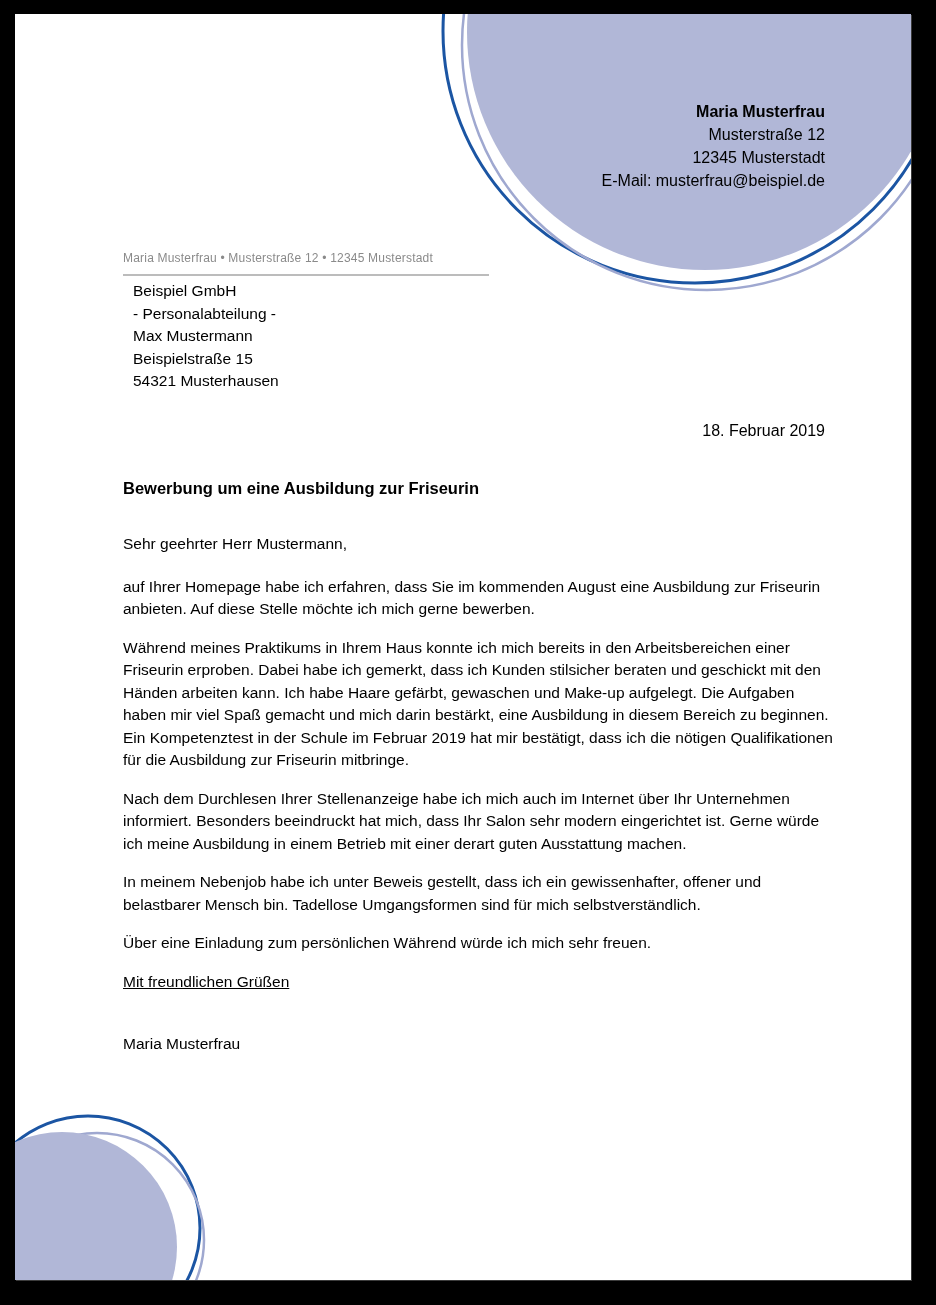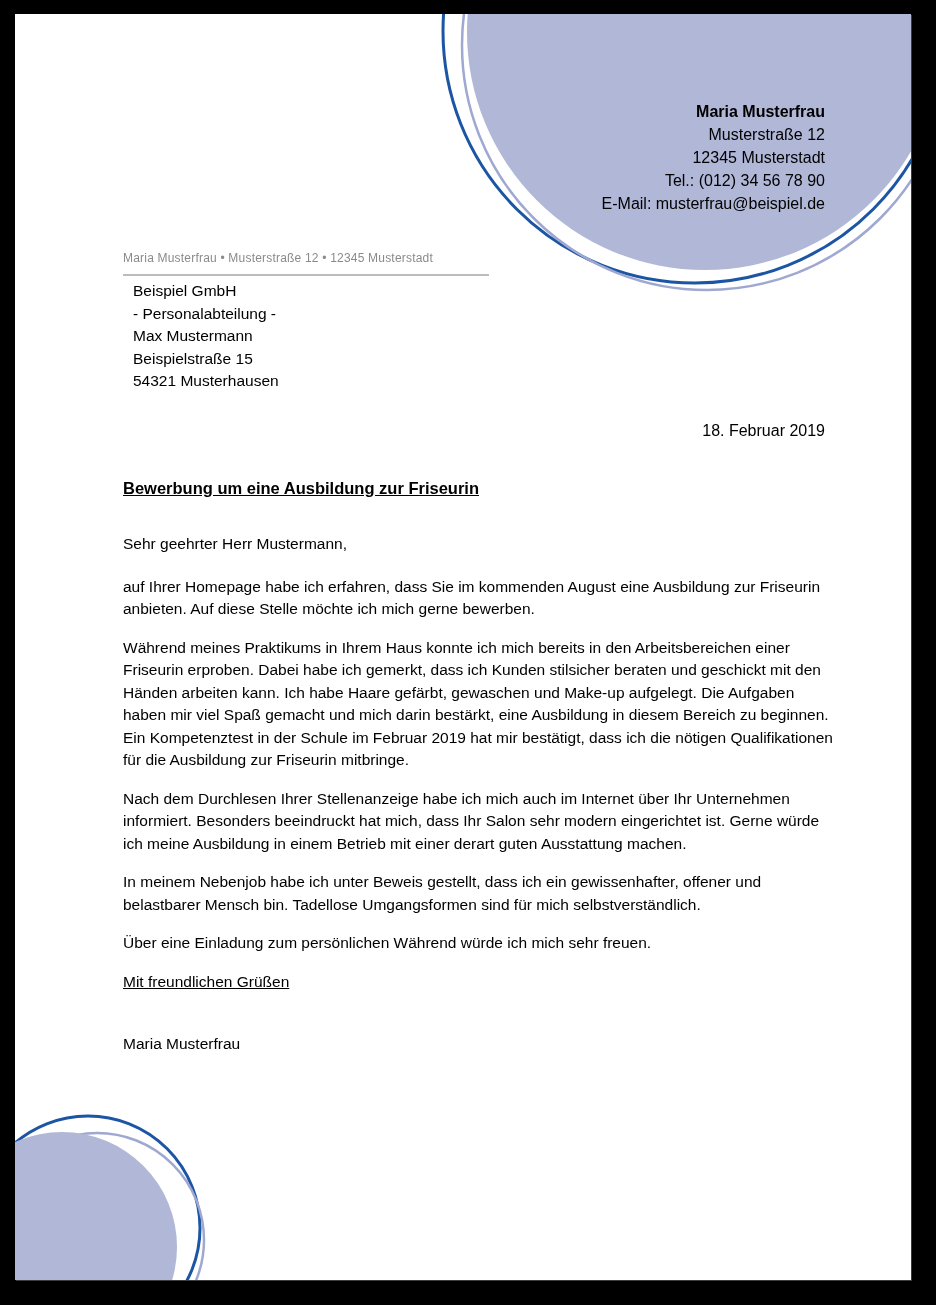--- a/index.html
+++ b/index.html
@@ -35,21 +35,21 @@
   .recipient {
     position: absolute; left: 118px; top: 266px;
     font-size: 15.5px; line-height: 22.5px;
   }
   .date {
     position: absolute; top: 408px; right: 86px;
     font-size: 16px;
   }
   .subject {
     position: absolute; left: 108px; top: 465px;
-    font-size: 16.5px; font-weight: bold; text-decoration: underline;
+    font-size: 16.5px; font-weight: bold;
   }
   .body-text {
     position: absolute; left: 108px; top: 519px;
     width: 712px; font-size: 15.5px; line-height: 22.5px;
   }
   .body-text p { margin: 0 0 16px 0; }
   .body-text p.salutation { margin-bottom: 20px; }
   .body-text p.closing { margin-bottom: 0; text-decoration: underline; }
   .body-text p.signature { margin: 40px 0 0 0; }
 </style>
@@ -68,21 +68,20 @@
       <circle cx="73" cy="1214" r="112" fill="none" stroke-width="3" stroke="#1b55a3"></circle>
       <circle cx="82" cy="1226" r="107" fill="none" stroke-width="2.5" stroke="#9fa8d0"></circle>
       <circle cx="47" cy="1233" r="115" stroke="none" fill="#b1b7d7"></circle>
     </g>
   </svg>
 
   <div class="contact">
     <div class="name">Maria Musterfrau</div>
     <div>Musterstraße 12</div>
     <div>12345 Musterstadt</div>
-    <div>Tel.: (012) 34 56 78 90</div>
     <div>E-Mail: musterfrau@beispiel.de</div>
   </div>
 
   <div class="sender-line">Maria Musterfrau  •  Musterstraße 12  •  12345 Musterstadt</div>
 
   <div class="recipient">
     <div>Beispiel GmbH</div>
     <div>- Personalabteilung -</div>
     <div>Max Mustermann</div>
     <div>Beispielstraße 15</div>

